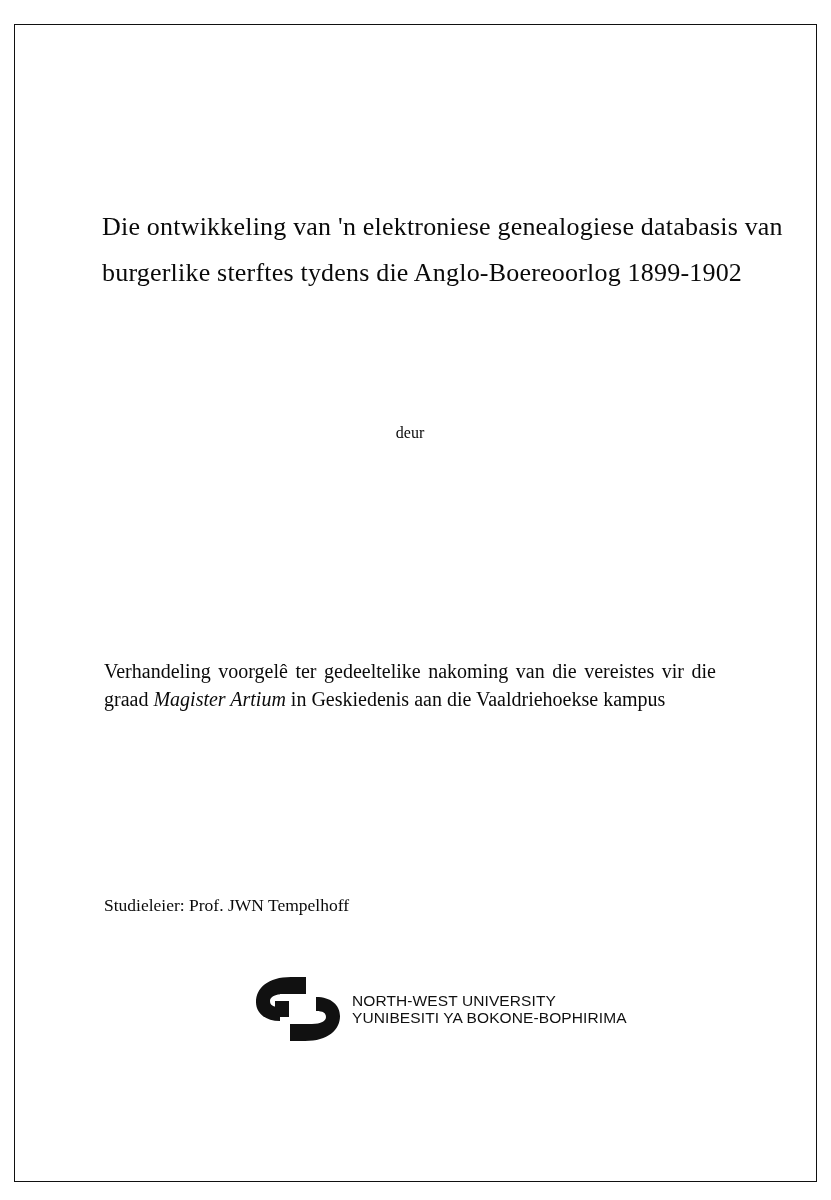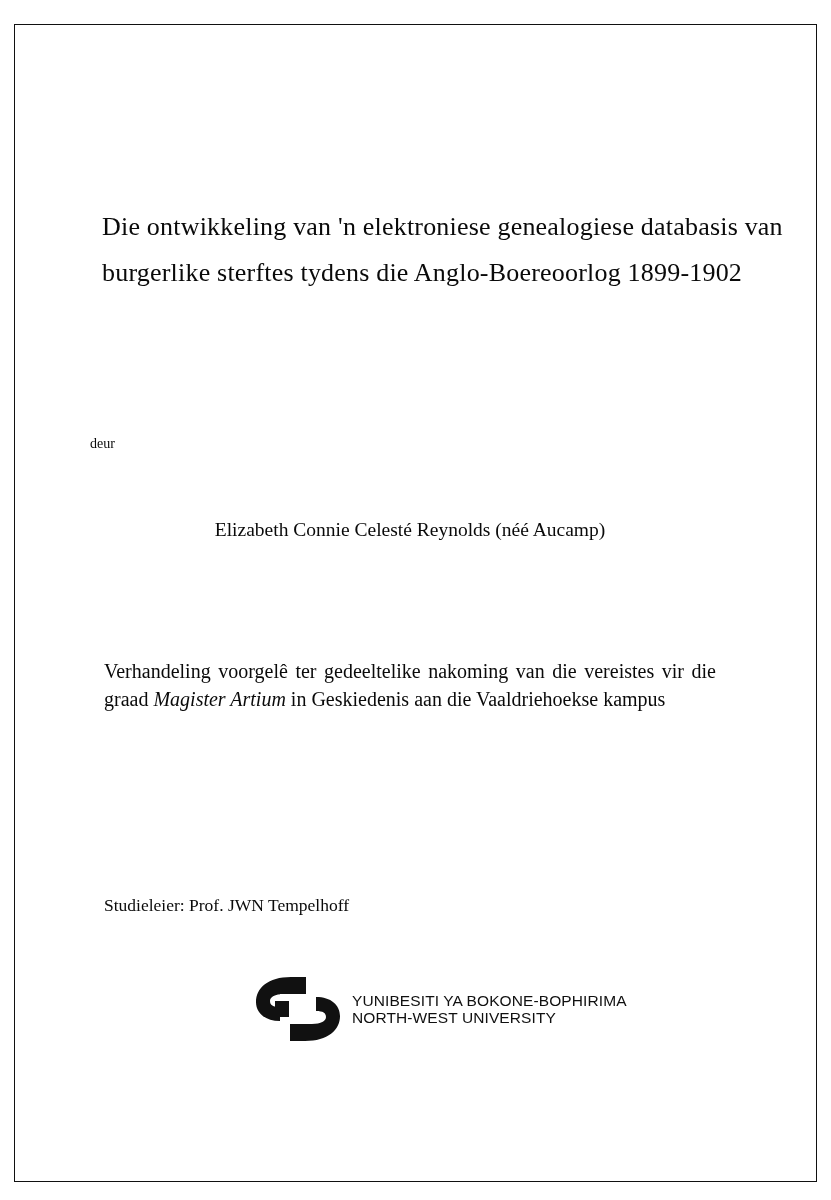--- a/index.html
+++ b/index.html
@@ -52,24 +52,25 @@
   }
   .title-line {
     font-size: 26px;
     line-height: 46px;
     letter-spacing: 0.2px;
     white-space: nowrap;
   }
 
   .by-word {
     position: absolute;
-    top: 412px;
+    top: 400px;
     left: 0;
     width: 640px;
-    font-size: 14px;
+    text-align: center;
+    font-size: 16px;
   }
 
   .author {
     position: absolute;
     top: 495px;
     left: 0;
     width: 640px;
     text-align: center;
     font-size: 19.5px;
   }
@@ -136,21 +137,20 @@
 
   <div class="content">
 
     <div class="title-block">
       <div class="title-line">Die ontwikkeling van 'n elektroniese genealogiese databasis van</div>
       <div class="title-line">burgerlike sterftes tydens die Anglo-Boereoorlog 1899-1902</div>
     </div>
 
     <div class="by-word">deur</div>
 
-    <div class="author">Elizabeth Connie Celesté Reynolds (néé Aucamp)</div>
 
     <div class="statement">
       <div class="just">
         <span>Verhandeling voorgelê ter gedeeltelike nakoming van die vereistes vir die graad </span><em>Magister Artium</em><span> in Geskiedenis aan die Vaaldriehoekse kampus</span>
       </div>
     </div>
 
     <div class="supervisor">
       <div>Studieleier: Prof. JWN Tempelhoff</div>
     </div>
@@ -158,19 +158,19 @@
     <div class="logo-wrap">
       <div class="logo-mark">
         <svg width="96" height="72" viewBox="0 0 96 72" xmlns="http://www.w3.org/2000/svg" aria-hidden="true">
           <path d="M41 4 C18 4 6 15 6 29 C6 40 15 48 30 48 L30 34 C23 34 20 32 20 28 C20 24 25 21 34 21 L56 21 L56 4 Z" fill="#111111"></path>
           <path d="M55 68 C78 68 90 57 90 43 C90 32 81 24 66 24 L66 38 C73 38 76 40 76 44 C76 48 71 51 62 51 L40 51 L40 68 Z" fill="#111111"></path>
           <rect x="30" y="21" width="26" height="30" fill="#ffffff"></rect>
           <rect x="25" y="28" width="14" height="16" fill="#111111"></rect>
         </svg>
       </div>
       <div class="logo-text">
+        <div>NORTH-WEST UNIVERSITY</div>
         <div>YUNIBESITI YA BOKONE-BOPHIRIMA</div>
-        <div>NORTH-WEST UNIVERSITY</div>
       </div>
     </div>
 
   </div>
 </div>
 
 </body></html>

